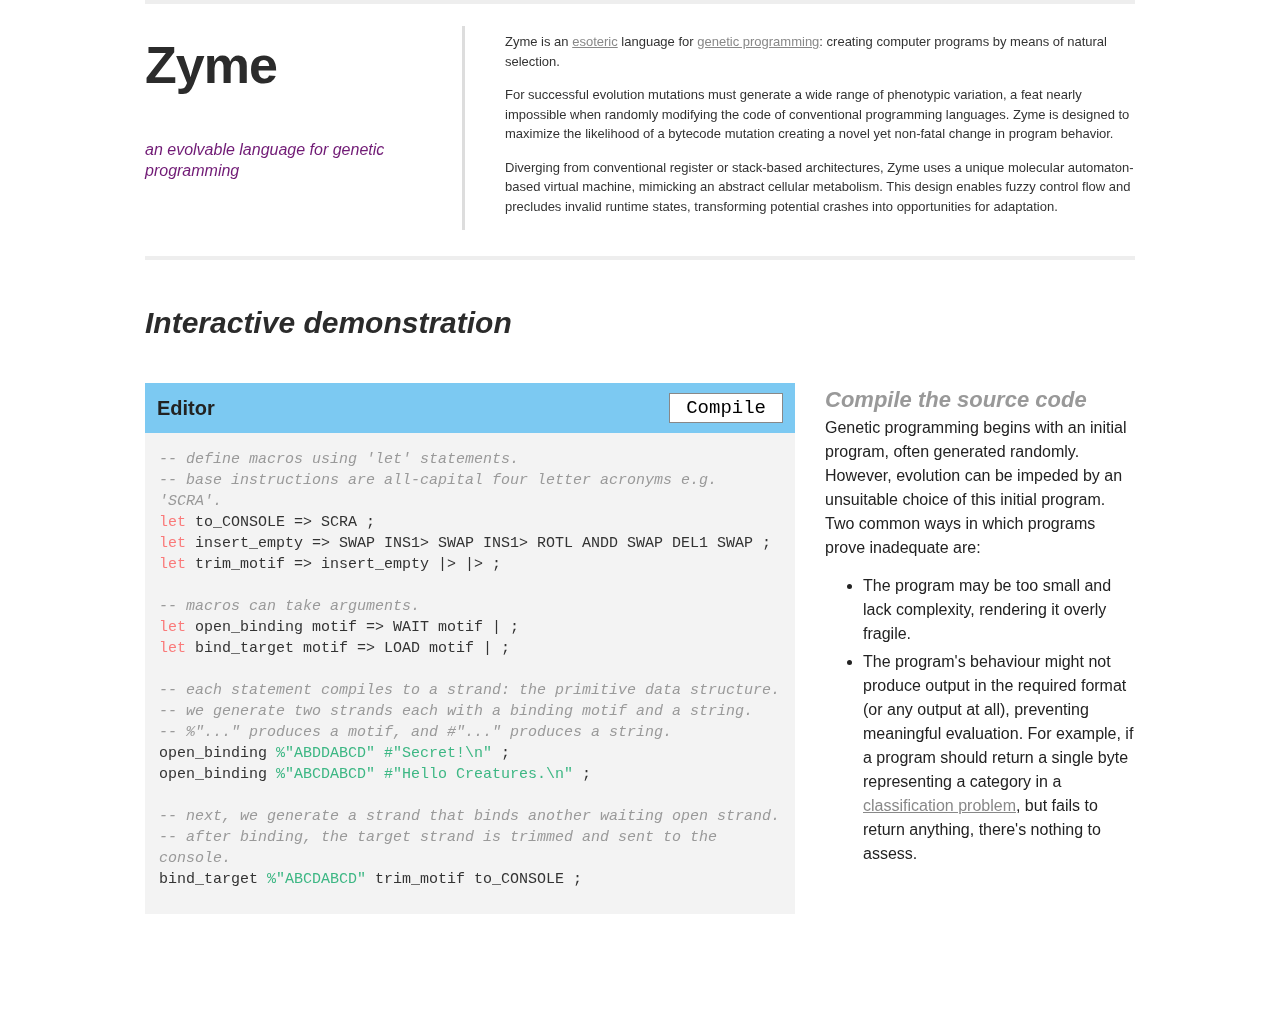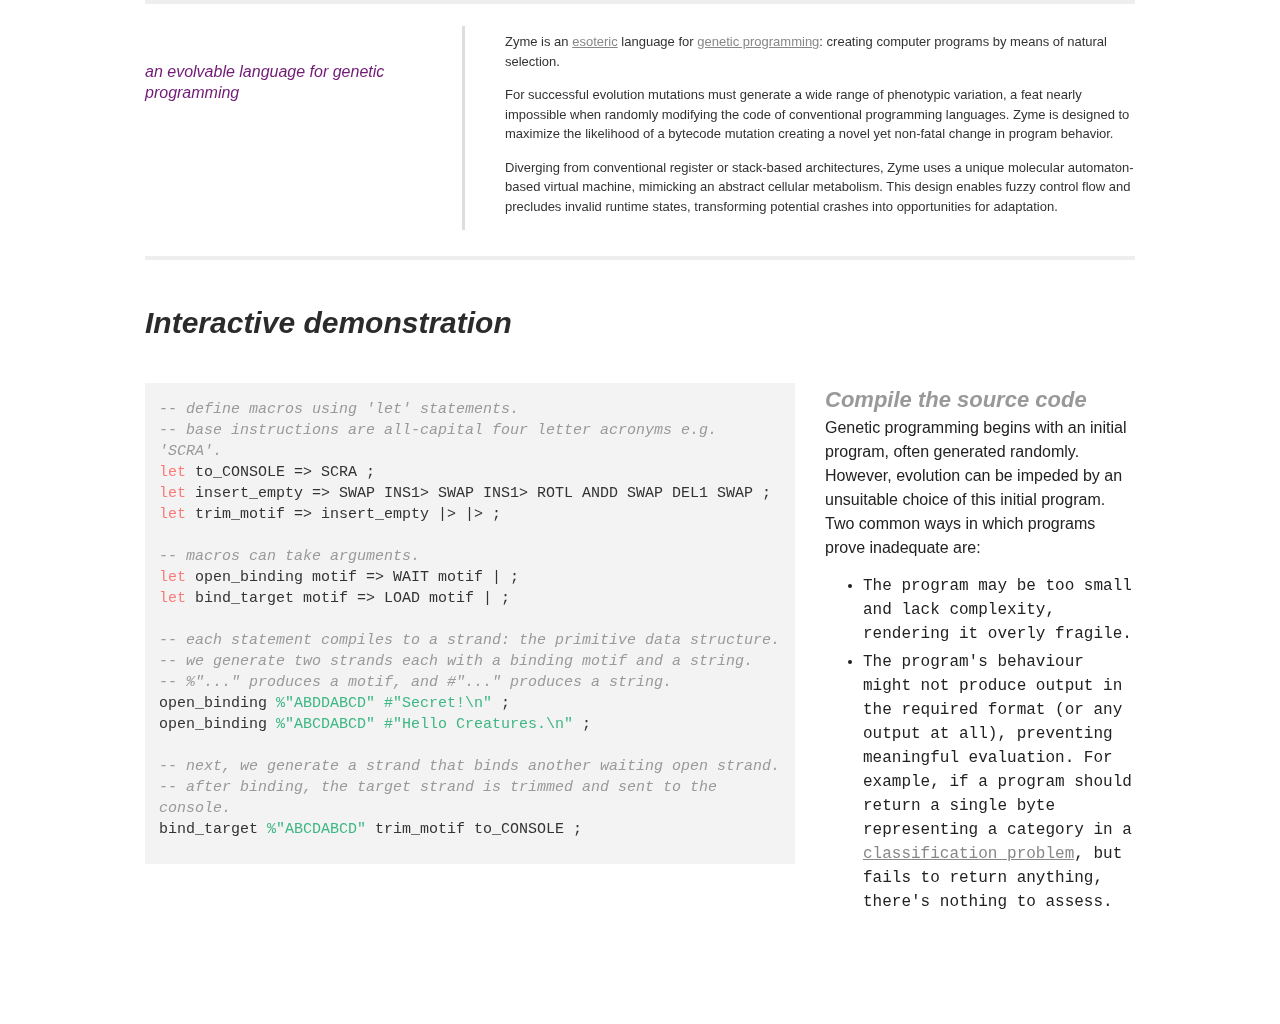--- a/index.html
+++ b/index.html
@@ -122,54 +122,58 @@
     color: #999;
     font-weight: 600;
   }
   .side-col p {
     font-size: 16px;
     margin-bottom: 14px;
     color: #222;
   }
   .side-col ul {
     padding-left: 38px;
-    font-family: Liberation Mono, monospace;
   }
   .side-col li {
     font-size: 16px;
     margin-bottom: 4px;
     color: #222;
   }
   ::-webkit-scrollbar { width: 14px; }
   ::-webkit-scrollbar-track { background: #f0f0f0; }
   ::-webkit-scrollbar-thumb { background: #c7c7c7; }
 </style>
 </head>
 <body>
 
 <div class="container">
   <hr class="sep">
 
   <div class="header-row">
     <div class="header-left">
+      <div class="title">Zyme</div>
       <div class="subtitle">an evolvable language for genetic programming</div>
     </div>
     <div class="header-right">
       <p><span>Zyme is an </span><a class="inline" href="#">esoteric</a><span> language for </span><a class="inline" href="#">genetic programming</a><span>: creating computer programs by means of natural selection.</span></p>
       <p>For successful evolution mutations must generate a wide range of phenotypic variation, a feat nearly impossible when randomly modifying the code of conventional programming languages. Zyme is designed to maximize the likelihood of a bytecode mutation creating a novel yet non-fatal change in program behavior.</p>
       <p>Diverging from conventional register or stack-based architectures, Zyme uses a unique molecular automaton-based virtual machine, mimicking an abstract cellular metabolism. This design enables fuzzy control flow and precludes invalid runtime states, transforming potential crashes into opportunities for adaptation.</p>
     </div>
   </div>
 
   <hr class="sep">
 
   <h2 class="section-title">Interactive demonstration</h2>
 
   <div class="demo-row">
     <div class="editor-col">
+      <div class="editor-header">
+        <span class="editor-label">Editor</span>
+        <button class="compile-btn">Compile</button>
+      </div>
       <div class="editor-body"><span class="c-comment">-- define macros using 'let' statements.</span>
 <span class="c-comment">-- base instructions are all-capital four letter acronyms e.g. 'SCRA'.</span>
 <span class="c-kw">let</span><span> to_CONSOLE =&gt; SCRA ;</span>
 <span class="c-kw">let</span><span> insert_empty =&gt; SWAP INS1&gt; SWAP INS1&gt; ROTL ANDD SWAP DEL1 SWAP ;</span>
 <span class="c-kw">let</span><span> trim_motif =&gt; insert_empty |&gt; |&gt; ;</span>
 
 <span class="c-comment">-- macros can take arguments.</span>
 <span class="c-kw">let</span><span> open_binding motif =&gt; WAIT motif | ;</span>
 <span class="c-kw">let</span><span> bind_target motif =&gt; LOAD motif | ;</span>
 

